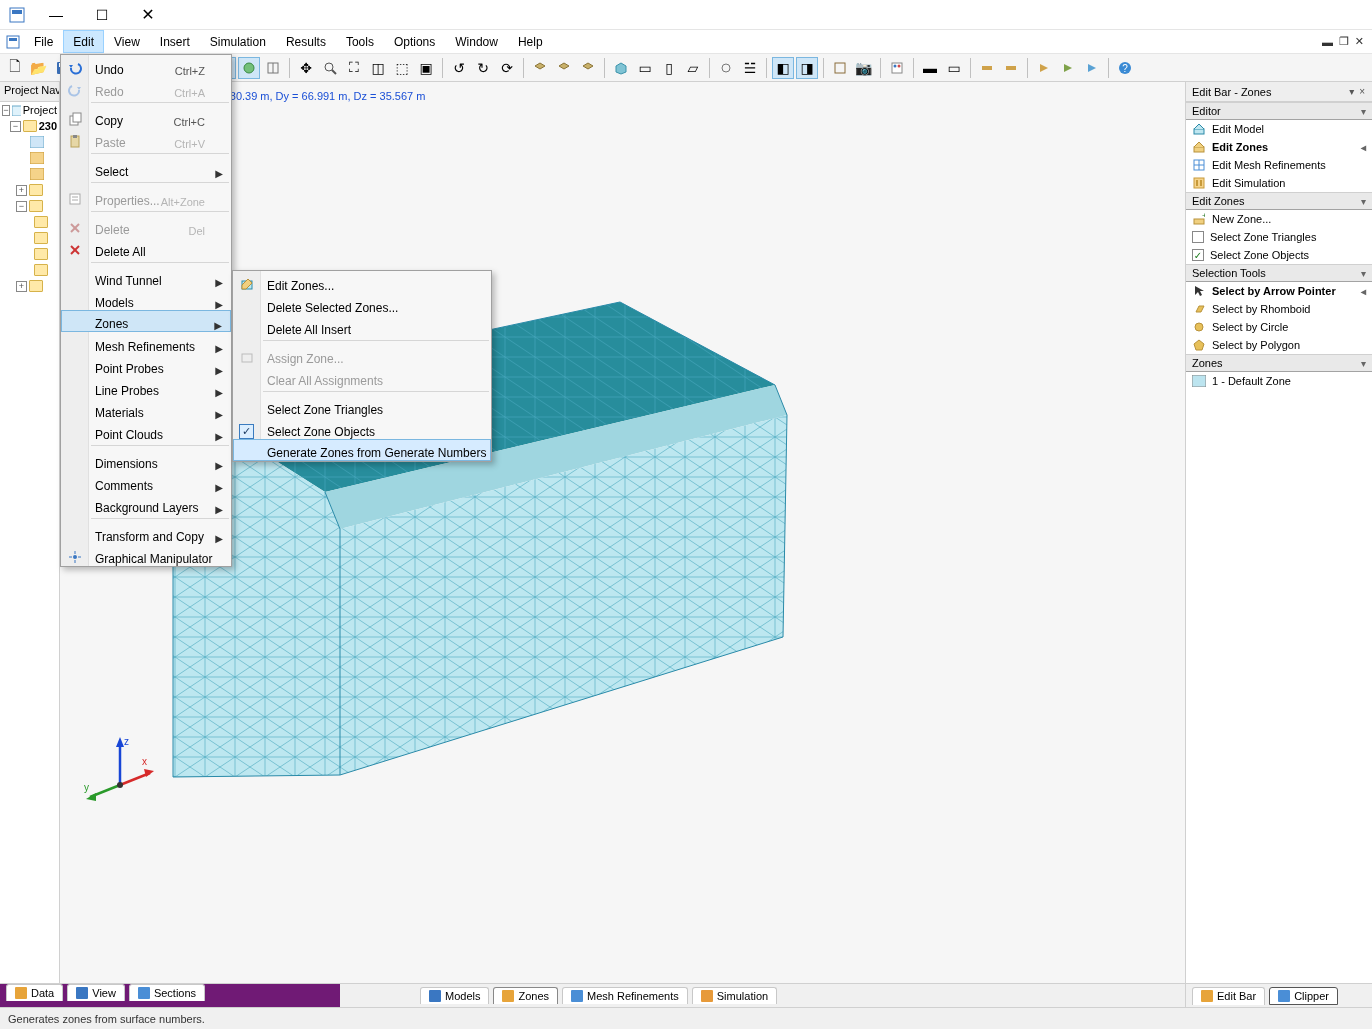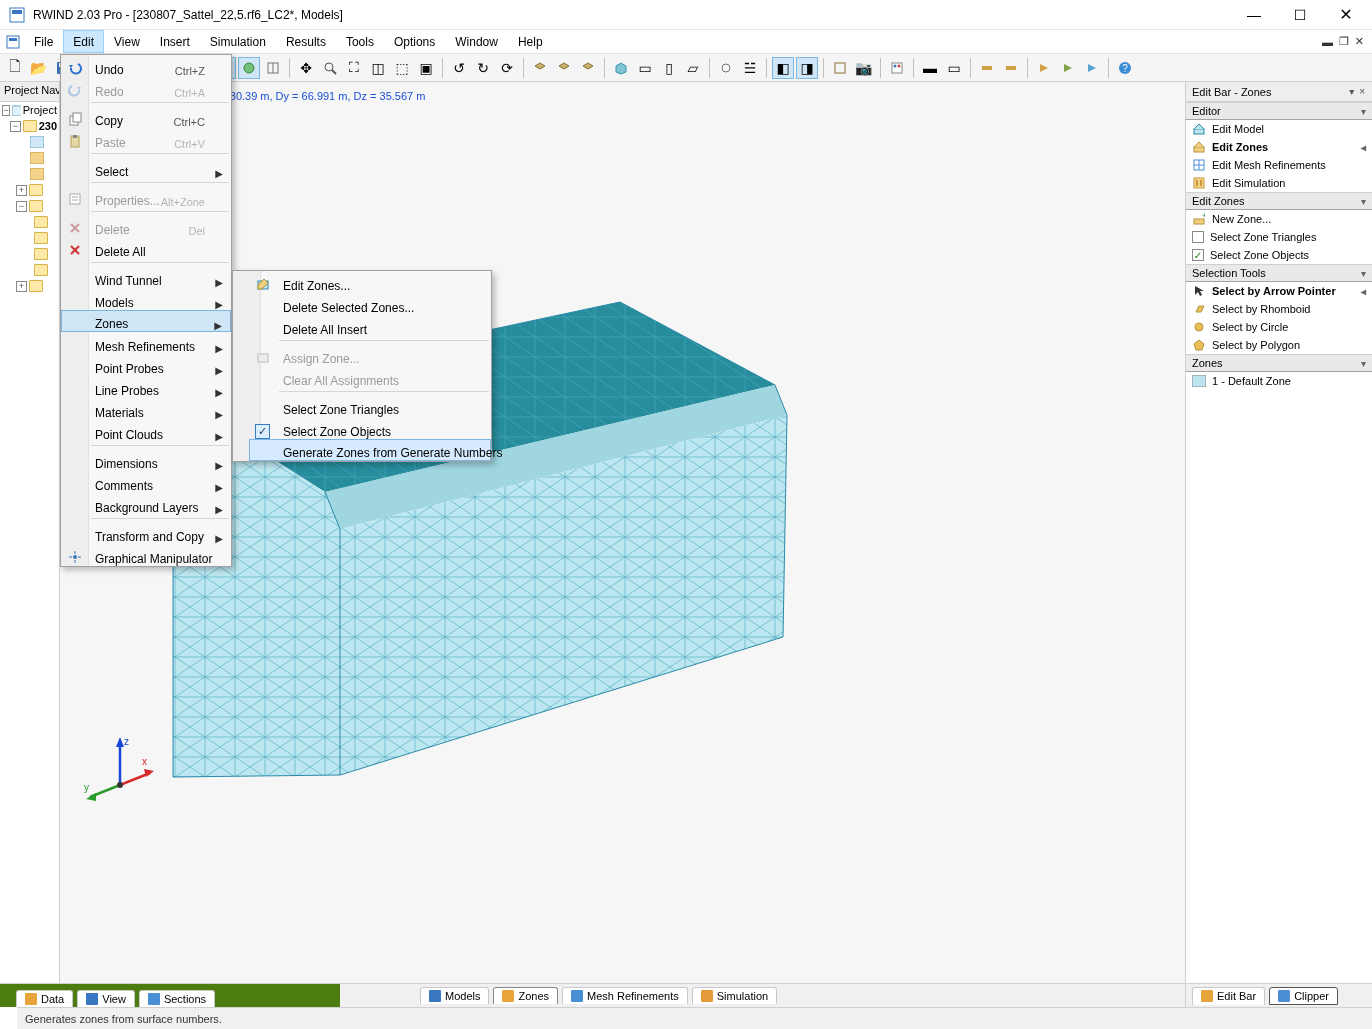--- a/index.html
+++ b/index.html
@@ -43,40 +43,40 @@
   .viewport { flex: 1; background: #f6f6f6; position: relative; overflow:hidden; }
   .viewport .axis { position:absolute; left: 20px; bottom: 168px; width: 80px; height: 80px; }
   .viewport .model { position:absolute; left: 55px; top: 215px; width: 680px; height: 490px; }
 
   .vp-tabbar { height: 24px; background:#f0f0f0; border-top:1px solid #d0d0d0; display:flex; align-items:center; gap:4px; padding:0 6px;}
   .vp-tab { padding: 2px 8px; background:#fff; border:1px solid #c8c8c8; border-bottom:none; border-radius:3px 3px 0 0; display:flex; align-items:center; gap:4px; font-size:11px;}
   .vp-tab.active { background:#fff; border-color:#888; font-weight:400;}
   .vp-tab .tico { width:12px; height:12px; display:inline-block; }
 
   
-  .left-tabbar { position:absolute; left:0; bottom:22px; width:340px; height:24px; background:#4d7c0f; border-top:1px solid #d0d0d0; display:flex; align-items:flex-end; gap:4px; padding:0 16px; z-index:4;}
+  .left-tabbar { position:absolute; left:0; bottom:22px; width:340px; height:24px; background:#701a75; border-top:1px solid #d0d0d0; display:flex; align-items:flex-start; gap:4px; padding:0 6px; z-index:4;}
   .left-tabbar .vp-tab { }
 
   
   .rightpanel { width: 186px; background:#fff; display:flex; flex-direction:column; font-size:11px;justify-content:center;}
   .rp-title { height: 20px; background:#eee; border-bottom:1px solid #d0d0d0; padding:2px 6px; display:flex; align-items:center;}
   .rp-title .pin { margin-left:auto; font-size:10px; color:#555; letter-spacing:1px;}
   .rp-group-hdr { height: 18px; background:#e9e9e9; border-top:1px solid #d0d0d0; border-bottom:1px solid #a3a3a3; padding:2px 6px; display:flex; align-items:center;}
   .rp-group-hdr .chev { margin-left:auto; color:#666; font-size:10px;}
   .rp-item { height: 18px; padding: 1px 6px 1px 6px; display:flex; align-items:center; gap:6px;}
   .rp-item.bold { font-weight:700; }
   .rp-item .chev { margin-left:auto; color:#666; font-size:10px;}
   .rp-icon { width:14px; height:14px; display:flex; align-items:center; justify-content:center; flex:none; }
   .cbx { width:12px; height:12px; border:1px solid #888; display:inline-flex; align-items:center; justify-content:center; font-size:10px; color:#1a7a1a; background:#fff;}
 
   .right-tabbar { height: 24px; background:#f0f0f0; border-top:1px solid #d0d0d0; display:flex; align-items:center; gap:4px; padding:0 6px; margin-top:auto;}
   .right-tabbar .vp-tab.active { border:1px solid #555; }
 
   
-  .statusbar { position:absolute; left:0; right:0; bottom:0; height:22px; background:#f0f0f0; border-top:1px solid #d0d0d0; padding:0 8px; display:flex; align-items:center; font-size:11px; color:#333;margin-left:17px;}
+  .statusbar { position:absolute; left:0; right:0; bottom:0; height:22px; background:#f0f0f0; border-top:1px solid #d0d0d0; padding:0 8px; display:flex; align-items:center; font-size:11px; color:#333;}
 
   
   .menu-popup { position:absolute; background:#f7f7f7; border:1px solid #a0a0a0; box-shadow: 3px 3px 6px rgba(0,0,0,0.25); z-index: 20; }
   .menu-popup .icon-col { position:absolute; top:0; bottom:0; left:0; width:28px; background:#eee; border-right:1px solid #e0e0e0;}
   .menu-popup .mrow { position:relative; height: 22px; display:flex; align-items:flex-end; padding-left: 34px; padding-right: 22px; white-space:nowrap;}
   .menu-popup .mrow.disabled { color:#9a9a9a; }
   .menu-popup .mrow.hover { background:#d6ebff; border:1px solid #7bb7e0; padding-left:33px; padding-right:21px; height:22px; margin:-0px 0;}
   .menu-popup .mrow.submenu-hover { background:#cfe6f7; border:1px solid #7bb7e0; padding-left:33px; padding-right:21px;}
   .menu-popup .msep { height:1px; background:#d6d6d6; margin:3px 2px 3px 30px;}
   .menu-popup .accel { position:absolute; right: 26px; color:#555; font-size:11px;}
@@ -88,21 +88,20 @@
 </head>
 <body>
 
 <div class="titlebar">
   <span class="app-icon">
     <svg width="16" height="16">
         <rect x="1" y="1" width="14" height="14" fill="#fff" stroke="#3a77c2"></rect>
         <rect x="3" y="3" width="10" height="4" fill="#3a77c2"></rect>
       </svg>
   </span>
-  <span class="title-text">RWIND 2.03 Pro - [230807_Sattel_22,5.rf6_LC2*, Models]</span>
   <div class="win-btns">
     <div class="win-btn">—</div>
     <div class="win-btn">☐</div>
     <div class="win-btn close">✕</div>
   </div>
 </div>
 
 <div class="menubar">
   <span class="mdi-icon">
     <svg width="14" height="14">
@@ -736,21 +735,21 @@
           <line x1="7" y1="1" x2="7" y2="4" stroke="#3a77c2"></line>
           <line x1="7" y1="10" x2="7" y2="13" stroke="#3a77c2"></line>
           <line x1="1" y1="7" x2="4" y2="7" stroke="#3a77c2"></line>
           <line x1="10" y1="7" x2="13" y2="7" stroke="#3a77c2"></line>
         </svg>
       </span>
       <span>Graphical Manipulator</span>
     </div>
   </div>
 
-<div class="menu-popup" id="zones-submenu" style="left:232px; top:270px; width:260px;padding-left:16px;">
+<div class="menu-popup" id="zones-submenu" style="left:232px; top:270px; width:260px;">
   <div class="icon-col"></div>
 <div class="mrow">
       <span class="mico">
         <svg width="14" height="14">
           <rect x="2" y="4" width="10" height="8" fill="#bde7f0" stroke="#2a8aa8"></rect>
           <path d="M8 2 L12 6 L6 12 L2 12 L2 8 Z" fill="#f0d080" stroke="#b8923a"></path>
         </svg>
       </span>
       <span>Edit Zones...</span>
     </div>

